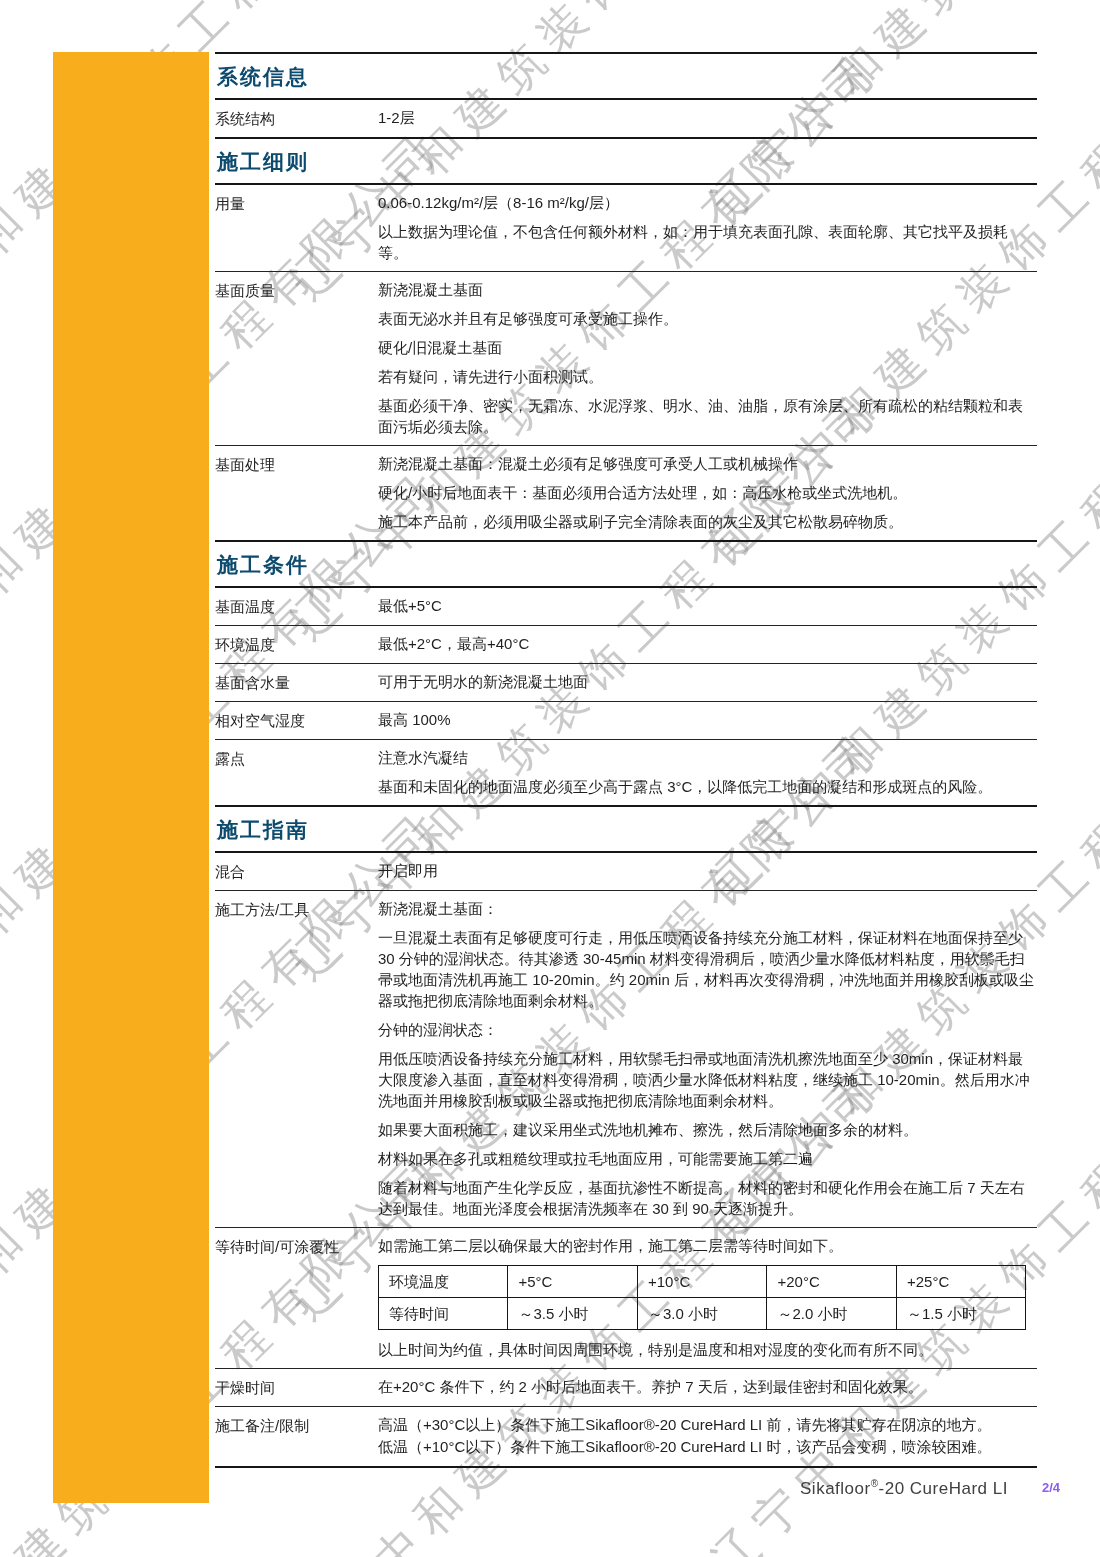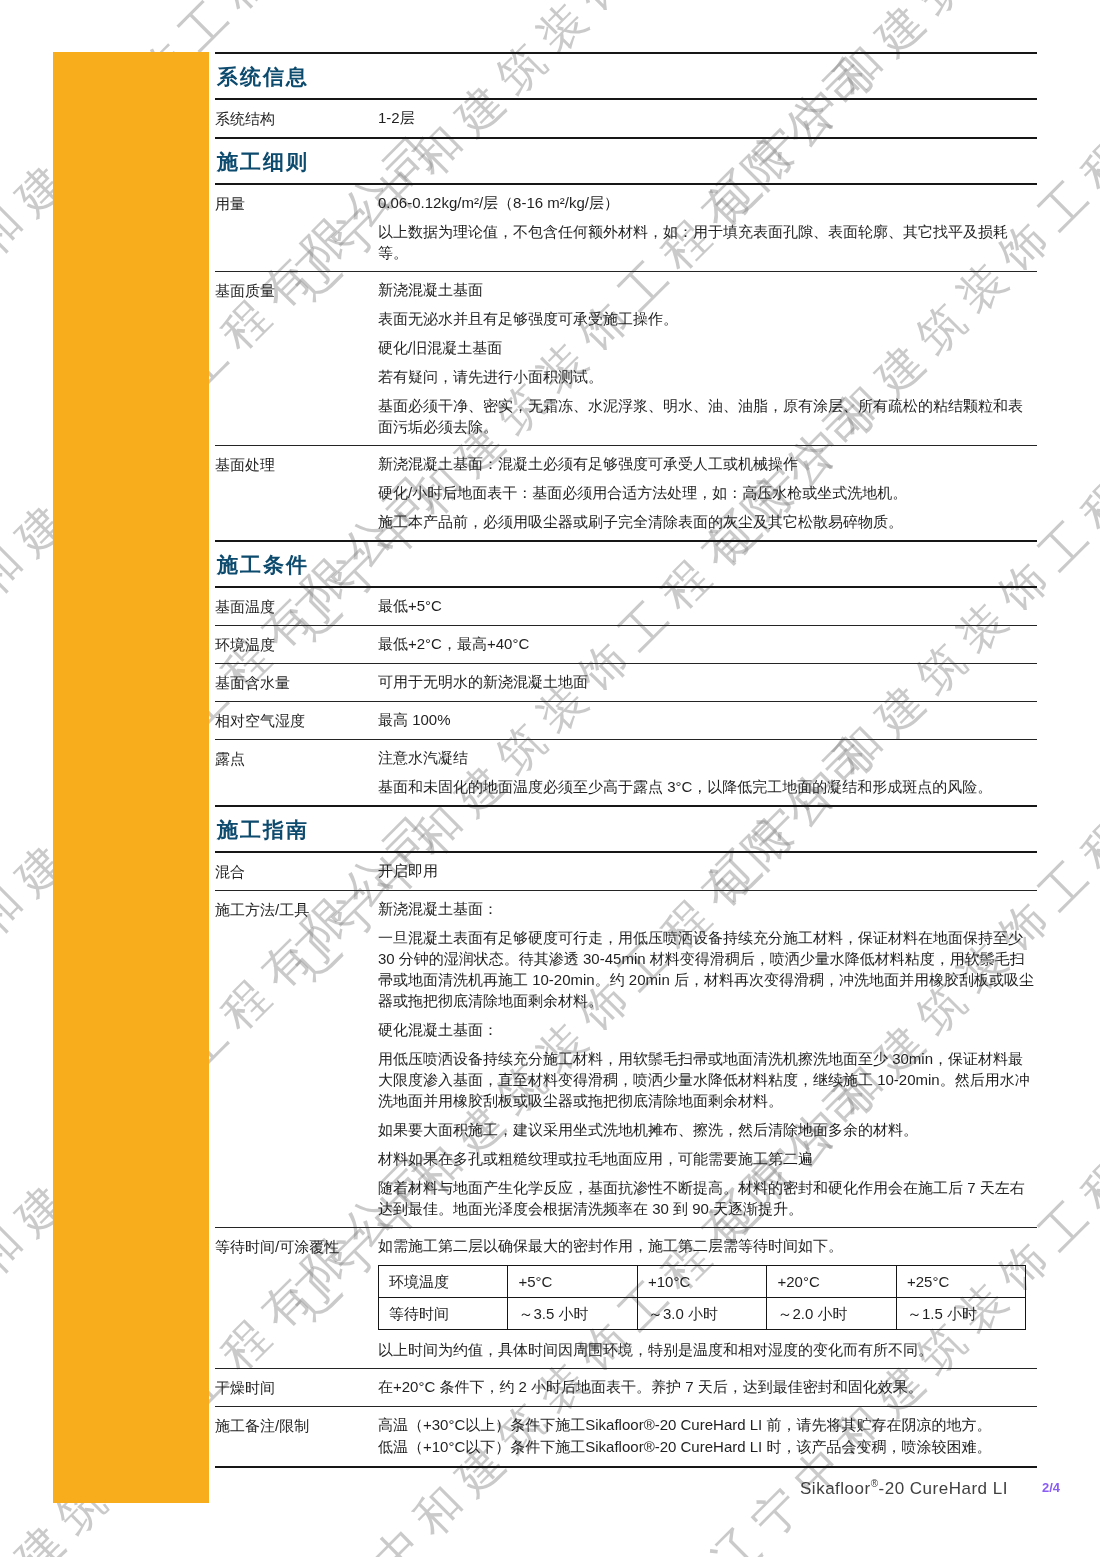--- a/index.html
+++ b/index.html
@@ -149,21 +149,21 @@
         <div class="row-label">混合</div>
         <div class="row-value">
             <p>开启即用</p>
           </div>
       </div>
       <div class="row">
         <div class="row-label">施工方法/工具</div>
         <div class="row-value">
             <p>新浇混凝土基面：</p>
             <p>一旦混凝土表面有足够硬度可行走，用低压喷洒设备持续充分施工材料，保证材料在地面保持至少 30 分钟的湿润状态。待其渗透 30-45min 材料变得滑稠后，喷洒少量水降低材料粘度，用软鬃毛扫帚或地面清洗机再施工 10-20min。约 20min 后，材料再次变得滑稠，冲洗地面并用橡胶刮板或吸尘器或拖把彻底清除地面剩余材料。</p>
-            <p>硬化混凝土基面：</p>
+            <p>分钟的湿润状态：</p>
             <p>用低压喷洒设备持续充分施工材料，用软鬃毛扫帚或地面清洗机擦洗地面至少 30min，保证材料最大限度渗入基面，直至材料变得滑稠，喷洒少量水降低材料粘度，继续施工 10-20min。然后用水冲洗地面并用橡胶刮板或吸尘器或拖把彻底清除地面剩余材料。</p>
             <p>如果要大面积施工，建议采用坐式洗地机摊布、擦洗，然后清除地面多余的材料。</p>
             <p>材料如果在多孔或粗糙纹理或拉毛地面应用，可能需要施工第二遍</p>
             <p>随着材料与地面产生化学反应，基面抗渗性不断提高。材料的密封和硬化作用会在施工后 7 天左右达到最佳。地面光泽度会根据清洗频率在 30 到 90 天逐渐提升。</p>
           </div>
       </div>
       <div class="row">
         <div class="row-label">等待时间/可涂覆性</div>
         <div class="row-value">
           <p>如需施工第二层以确保最大的密封作用，施工第二层需等待时间如下。</p>

